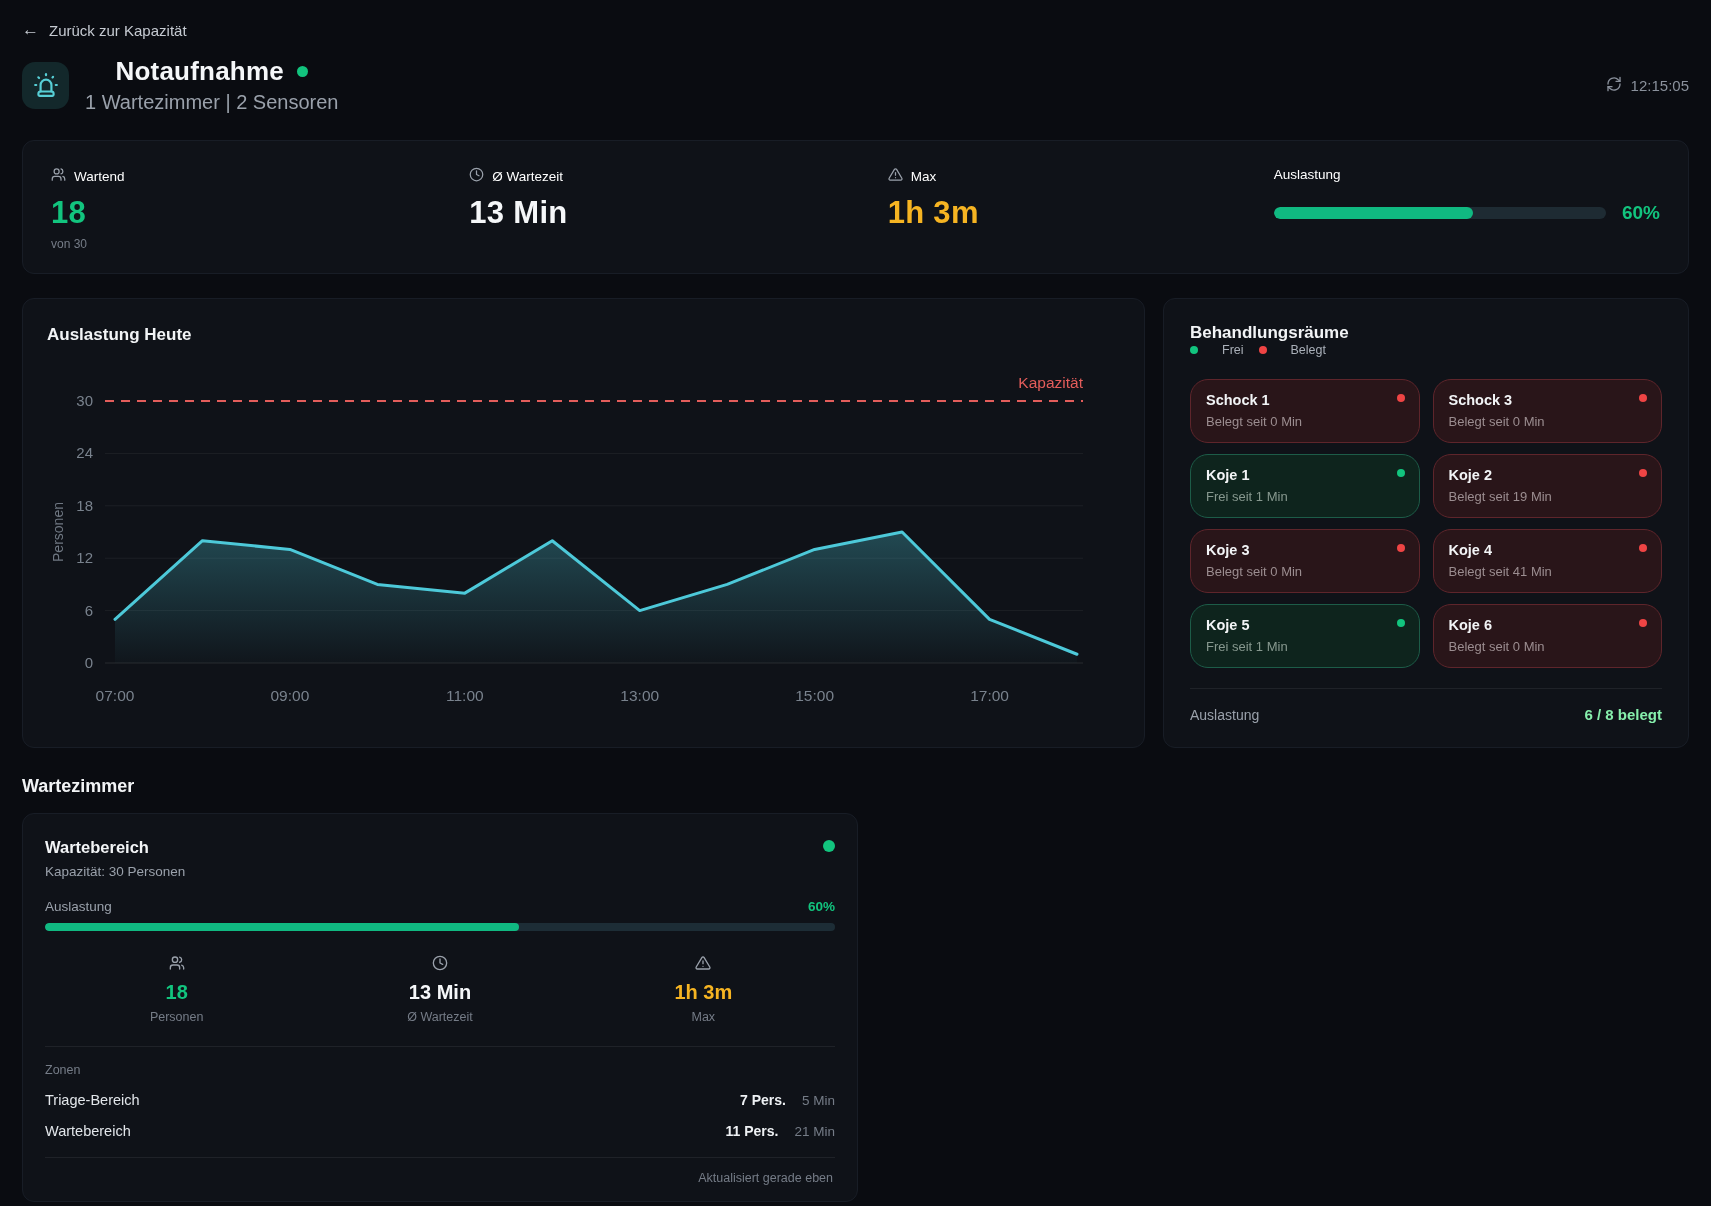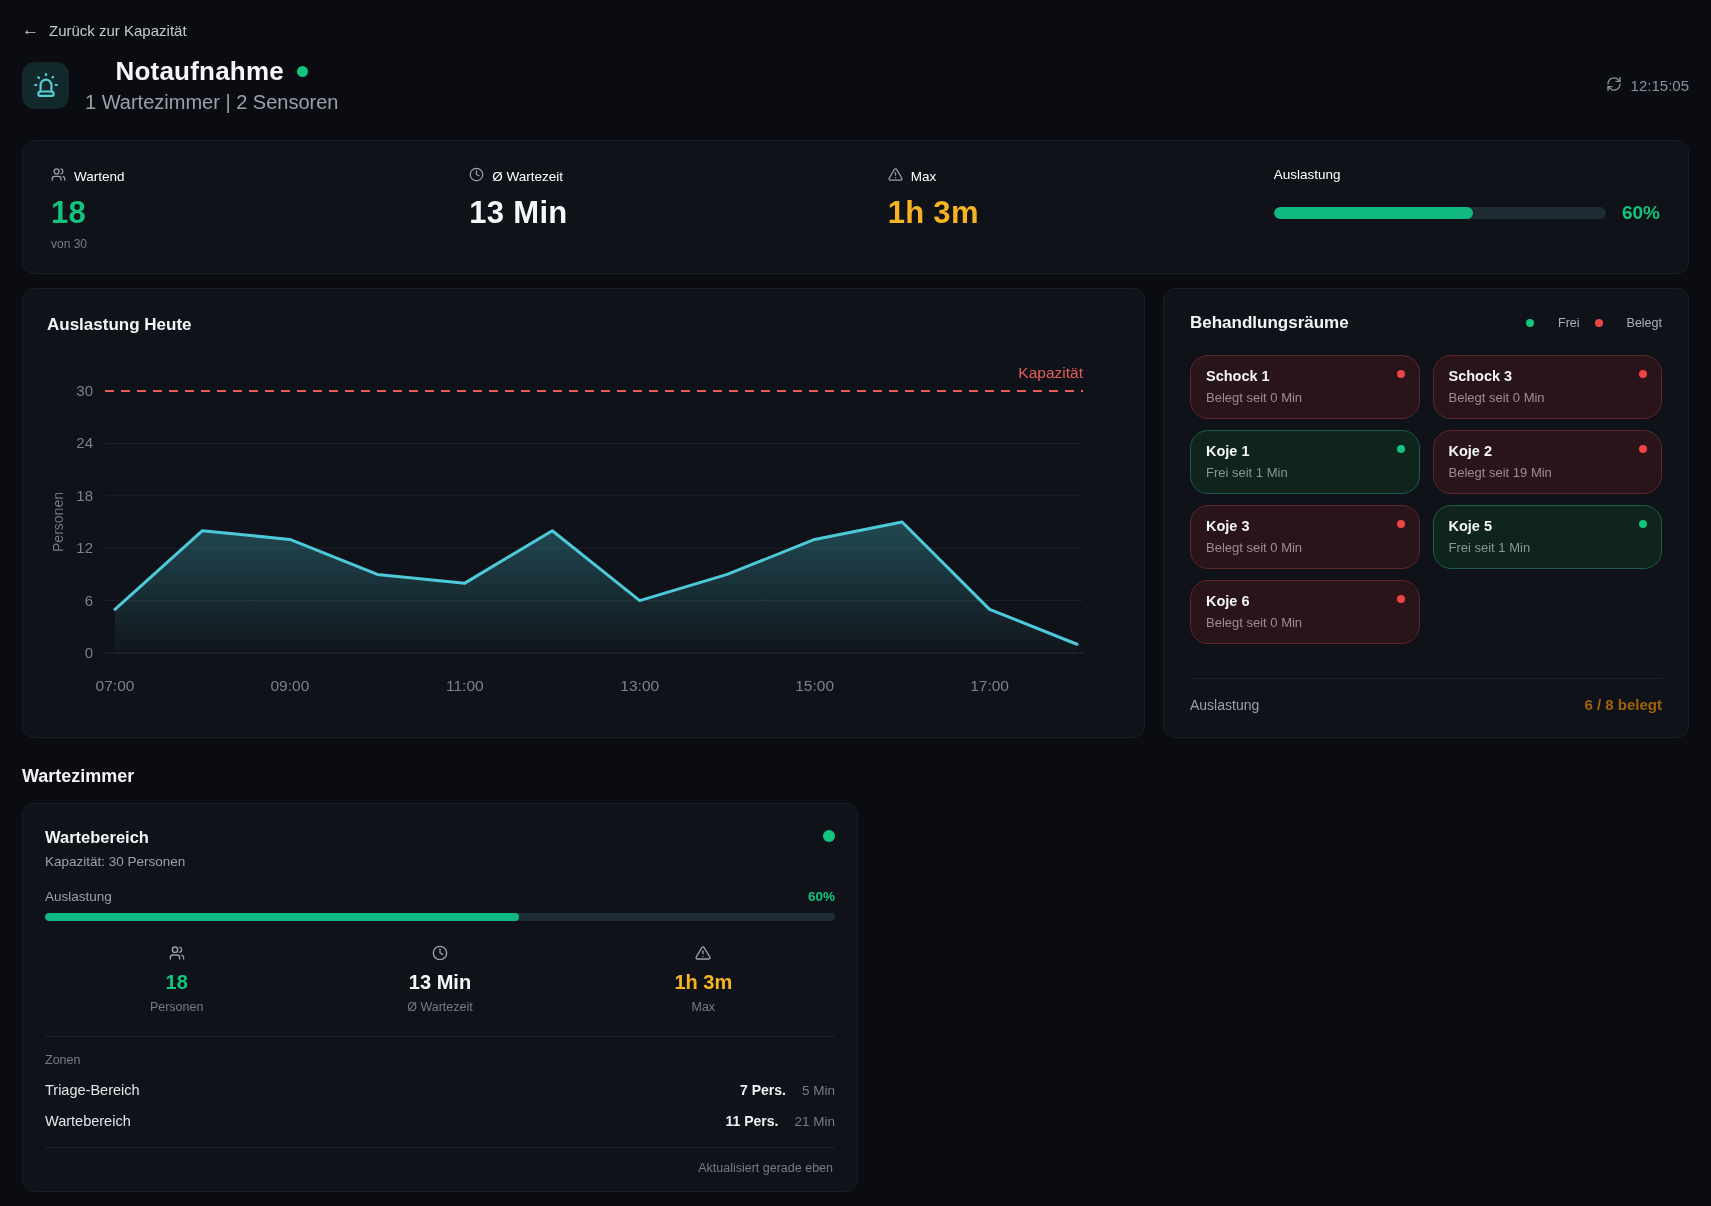--- a/index.html
+++ b/index.html
@@ -33,47 +33,47 @@
   .stat-value.green { color:#12c47e; }
   .stat-value.white { color:#f5f7f9; }
   .stat-value.amber { color:#f6b422; }
   .stat-sub { font-size:12px; color:#757c87; margin-top:6px; }
   .util-bar-row { display:flex; align-items:center; gap:16px; margin-top:20px; }
   .bar-track { flex:1; height:12px; border-radius:6px; background:#1e2b33; overflow:hidden; }
   .bar-fill { height:100%; border-radius:6px; background:#10b981; }
   .util-pct { font-size:19px; font-weight:bold; color:#12c47e; }
 
   
-  .main-row { display:flex; gap:18px; margin-top:14px; }
+  .main-row { display:flex; gap:18px; margin-top:24px; }
   .chart-card { flex:0 0 1121px; height:450px; background:#0f1218; border:1px solid #181d26; border-radius:12px; padding:26px 24px 10px; }
   .card-title { font-size:17px; font-weight:600; color:#f2f4f6; }
   .chart-wrap { margin-top:6px; }
 
   .rooms-card { flex:1; height:450px; background:#0f1218; border:1px solid #181d26; border-radius:12px; padding:24px 26px; display:flex; flex-direction:column; }
-  .rooms-head { display:flex; align-items:center; justify-content:space-between; }
+  .rooms-head { display:flex; align-items:flex-start; justify-content:space-between;flex-direction:column; }
   .legend { display:flex; align-items:center; gap:15px; }
   .legend-item { display:flex; align-items:center; gap:24px; font-size:12.5px; color:#aab0b9; }
   .ldot { width:8px; height:8px; border-radius:50%; }
   .ldot.green { background:#12c47e; }
   .ldot.red { background:#ef4444; }
   .rooms-grid { display:grid; grid-template-columns:1fr 1fr; gap:11px 13px; margin-top:22px; }
   .room { position:relative; border-radius:18px; padding:12px 15px 13px; cursor:pointer; }
   .room.belegt { background:#291519; border:1px solid #5e252b; }
   .room.frei { background:#0e241d; border:1px solid #1d5c48; }
   .room-name { font-size:14.5px; font-weight:600; color:#f2f4f6; }
   .room-status { font-size:13px; margin-top:6px; }
   .room.belegt .room-status { color:#9b8d90; }
   .room.frei .room-status { color:#87988f; }
   .room-dot { position:absolute; top:14px; right:14px; width:8px; height:8px; border-radius:50%; }
   .room.belegt .room-dot { background:#ef4444; }
   .room.frei .room-dot { background:#12c47e; }
   .rooms-footer { margin-top:auto; border-top:1px solid rgba(255,255,255,.07); padding-top:17px;
     display:flex; justify-content:space-between; align-items:center; }
   .rooms-footer-label { color:#9aa1ab; font-size:14px; }
-  .rooms-footer-value { color:#a16207; font-size:15px; font-weight:600; }
+  .rooms-footer-value { color:#86efac; font-size:15px; font-weight:600; }
 
   
   .section-title { margin-top:28px; font-size:18px; font-weight:600; color:#f2f4f6; }
   .wz-card { margin-top:16px; width:836px; background:#0f1218; border:1px solid #181d26; border-radius:12px; padding:24px 22px 14px; }
   .wz-head { display:flex; align-items:flex-start; }
   .wz-name { font-size:16.5px; font-weight:600; color:#f2f4f6; }
   .wz-cap { font-size:13.5px; color:#9aa1ab; margin-top:7px; }
   .wz-dot { margin-left:auto; width:12px; height:12px; border-radius:50%; background:#12c47e; margin-top:2px; }
   .wz-util-row { display:flex; justify-content:space-between; align-items:center; margin-top:20px; }
   .wz-util-label { font-size:13.5px; color:#9aa1ab; }
@@ -260,20 +260,25 @@
         <div class="room belegt">
           <div class="room-name">Koje 2</div>
           <div class="room-status">Belegt seit 19 Min</div>
           <span class="room-dot"></span>
         </div>
         <div class="room belegt">
           <div class="room-name">Koje 3</div>
           <div class="room-status">Belegt seit 0 Min</div>
           <span class="room-dot"></span>
         </div>
+        <div class="room belegt">
+          <div class="room-name">Koje 4</div>
+          <div class="room-status">Belegt seit 41 Min</div>
+          <span class="room-dot"></span>
+        </div>
         <div class="room frei">
           <div class="room-name">Koje 5</div>
           <div class="room-status">Frei seit 1 Min</div>
           <span class="room-dot"></span>
         </div>
         <div class="room belegt">
           <div class="room-name">Koje 6</div>
           <div class="room-status">Belegt seit 0 Min</div>
           <span class="room-dot"></span>
         </div>

